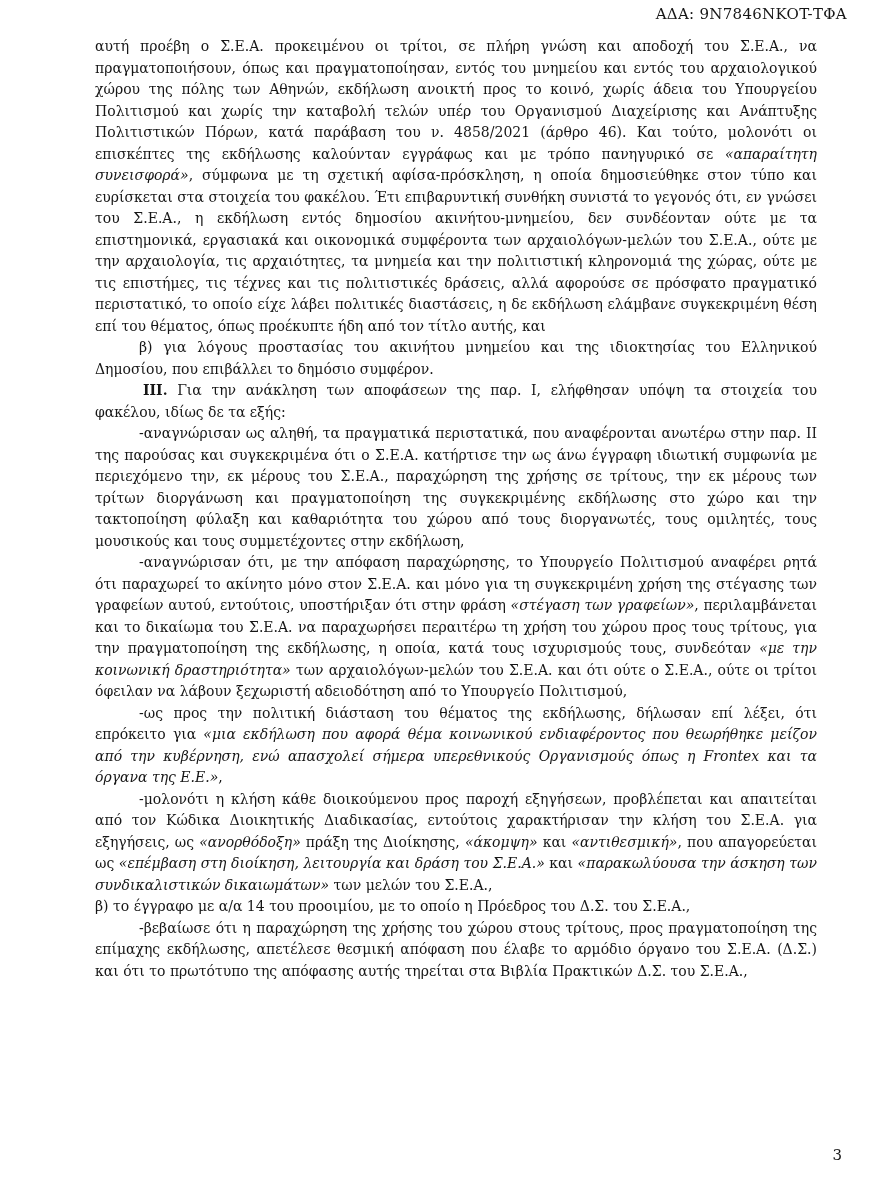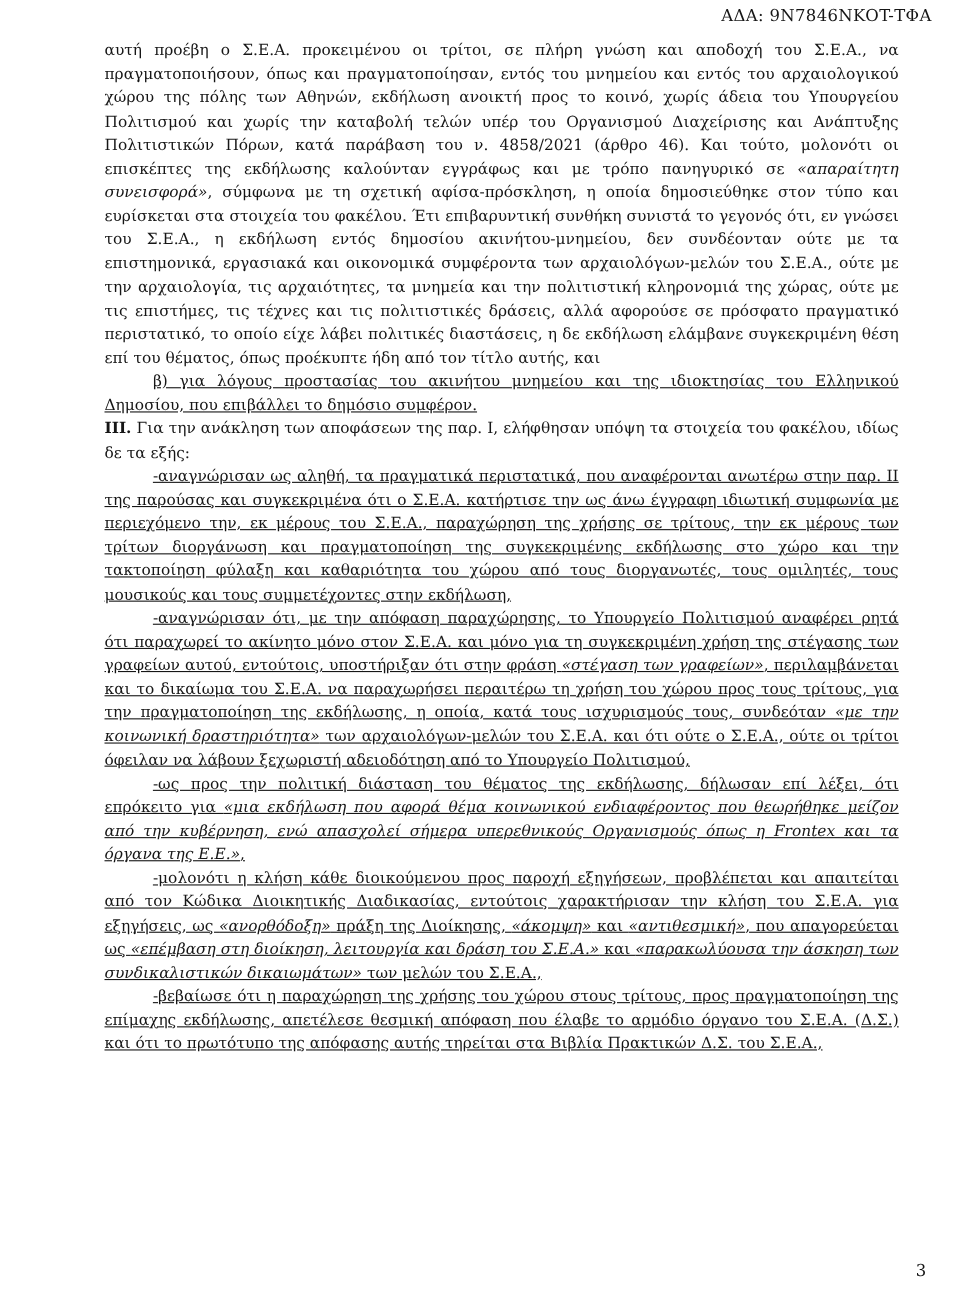--- a/index.html
+++ b/index.html
@@ -27,26 +27,26 @@
   .doc-body {
     position: absolute;
     top: 36px;
     left: 95px;
     width: 722px;
     font-size: 14px;
     line-height: 21.5px;
     text-align: justify;
   }
   .doc-body p { margin: 0; }
-  .indent { text-indent: 44px; text-decoration: underline; }
+  .indent { text-indent: 44px; }
   .gap-a { margin-top: 23px; }
   .gap-b { margin-top: 25px; }
   .gap-c { margin-top: 7px; }
   .i { font-style: italic; }
-  .b { font-weight: bold; }
+  .b { font-weight: bold; margin-left: 48px; }
   .pageno {
     position: absolute;
     bottom: 15px;
     right: 38px;
     font-size: 15px;
   }
 </style>
 </head>
 <body>
 
@@ -54,17 +54,18 @@
   <div class="ada">ΑΔΑ: 9N7846NKOT-ΤΦΑ</div>
 
   <div class="doc-body">
     <p><span>αυτή προέβη ο Σ.Ε.Α. προκειμένου οι τρίτοι, σε πλήρη γνώση και αποδοχή του Σ.Ε.Α., να πραγματοποιήσουν, όπως και πραγματοποίησαν, εντός του μνημείου και εντός του αρχαιολογικού χώρου της πόλης των Αθηνών, εκδήλωση ανοικτή προς το κοινό, χωρίς άδεια του Υπουργείου Πολιτισμού και χωρίς την καταβολή τελών υπέρ του Οργανισμού Διαχείρισης και Ανάπτυξης Πολιτιστικών Πόρων, κατά παράβαση του ν. 4858/2021 (άρθρο 46). Και τούτο, μολονότι οι επισκέπτες της εκδήλωσης καλούνταν εγγράφως και με τρόπο πανηγυρικό σε </span><span class="i">«απαραίτητη συνεισφορά»</span><span>, σύμφωνα με τη σχετική αφίσα-πρόσκληση, η οποία δημοσιεύθηκε στον τύπο και ευρίσκεται στα στοιχεία του φακέλου. Έτι επιβαρυντική συνθήκη συνιστά το γεγονός ότι, εν γνώσει του Σ.Ε.Α., η εκδήλωση εντός δημοσίου ακινήτου-μνημείου, δεν συνδέονταν ούτε με τα επιστημονικά, εργασιακά και οικονομικά συμφέροντα των αρχαιολόγων-μελών του Σ.Ε.Α., ούτε με την αρχαιολογία, τις αρχαιότητες, τα μνημεία και την πολιτιστική κληρονομιά της χώρας, ούτε με τις επιστήμες, τις τέχνες και τις πολιτιστικές δράσεις, αλλά αφορούσε σε πρόσφατο πραγματικό περιστατικό, το οποίο είχε λάβει πολιτικές διαστάσεις, η δε εκδήλωση ελάμβανε συγκεκριμένη θέση επί του θέματος, όπως προέκυπτε ήδη από τον τίτλο αυτής, και</span></p>
     <p class="indent gap-a"><span>β) για λόγους προστασίας του ακινήτου μνημείου και της ιδιοκτησίας του Ελληνικού Δημοσίου, που επιβάλλει το δημόσιο συμφέρον.</span></p>
     <p class="gap-b"><span class="b">III.</span><span> Για την ανάκληση των αποφάσεων της παρ. I, ελήφθησαν υπόψη τα στοιχεία του φακέλου, ιδίως δε τα εξής:</span></p>
     <p class="indent"><span>-αναγνώρισαν ως αληθή, τα πραγματικά περιστατικά, που αναφέρονται ανωτέρω στην παρ. II της παρούσας και συγκεκριμένα ότι ο Σ.Ε.Α. κατήρτισε την ως άνω έγγραφη ιδιωτική συμφωνία με περιεχόμενο την, εκ μέρους του Σ.Ε.Α., παραχώρηση της χρήσης σε τρίτους, την εκ μέρους των τρίτων διοργάνωση και πραγματοποίηση της συγκεκριμένης εκδήλωσης στο χώρο και την τακτοποίηση φύλαξη και καθαριότητα του χώρου από τους διοργανωτές, τους ομιλητές, τους μουσικούς και τους συμμετέχοντες στην εκδήλωση,</span></p>
     <p class="indent"><span>-αναγνώρισαν ότι, με την απόφαση παραχώρησης, το Υπουργείο Πολιτισμού αναφέρει ρητά ότι παραχωρεί το ακίνητο μόνο στον Σ.Ε.Α. και μόνο για τη συγκεκριμένη χρήση της στέγασης των γραφείων αυτού, εντούτοις, υποστήριξαν ότι στην φράση </span><span class="i">«στέγαση των γραφείων»</span><span>, περιλαμβάνεται και το δικαίωμα του Σ.Ε.Α. να παραχωρήσει περαιτέρω τη χρήση του χώρου προς τους τρίτους, για την πραγματοποίηση της εκδήλωσης, η οποία, κατά τους ισχυρισμούς τους, συνδεόταν </span><span class="i">«με την κοινωνική δραστηριότητα»</span><span> των αρχαιολόγων-μελών του Σ.Ε.Α. και ότι ούτε ο Σ.Ε.Α., ούτε οι τρίτοι όφειλαν να λάβουν ξεχωριστή αδειοδότηση από το Υπουργείο Πολιτισμού,</span></p>
     <p class="indent"><span>-ως προς την πολιτική διάσταση του θέματος της εκδήλωσης, δήλωσαν επί λέξει, ότι επρόκειτο για </span><span class="i">«μια εκδήλωση που αφορά θέμα κοινωνικού ενδιαφέροντος που θεωρήθηκε μείζον από την κυβέρνηση, ενώ απασχολεί σήμερα υπερεθνικούς Οργανισμούς όπως η Frontex και τα όργανα της Ε.Ε.»</span><span>,</span></p>
     <p class="indent"><span>-μολονότι η κλήση κάθε διοικούμενου προς παροχή εξηγήσεων, προβλέπεται και απαιτείται από τον Κώδικα Διοικητικής Διαδικασίας, εντούτοις χαρακτήρισαν την κλήση του Σ.Ε.Α. για εξηγήσεις, ως </span><span class="i">«ανορθόδοξη»</span><span> πράξη της Διοίκησης, </span><span class="i">«άκομψη»</span><span> και </span><span class="i">«αντιθεσμική»</span><span>, που απαγορεύεται ως </span><span class="i">«επέμβαση στη διοίκηση, λειτουργία και δράση του Σ.Ε.Α.»</span><span> και </span><span class="i">«παρακωλύουσα την άσκηση των συνδικαλιστικών δικαιωμάτων»</span><span> των μελών του Σ.Ε.Α.,</span></p>
+    <p class="gap-c"><span>β) το έγγραφο με α/α 14 του προοιμίου, με το οποίο η Πρόεδρος του Δ.Σ. του Σ.Ε.Α.,</span></p>
     <p class="indent"><span>-βεβαίωσε ότι η παραχώρηση της χρήσης του χώρου στους τρίτους, προς πραγματοποίηση της επίμαχης εκδήλωσης, απετέλεσε θεσμική απόφαση που έλαβε το αρμόδιο όργανο του Σ.Ε.Α. (Δ.Σ.) και ότι το πρωτότυπο της απόφασης αυτής τηρείται στα Βιβλία Πρακτικών Δ.Σ. του Σ.Ε.Α.,</span></p>
   </div>
 
   <div class="pageno">3</div>
 </div>
 
 </body></html>

